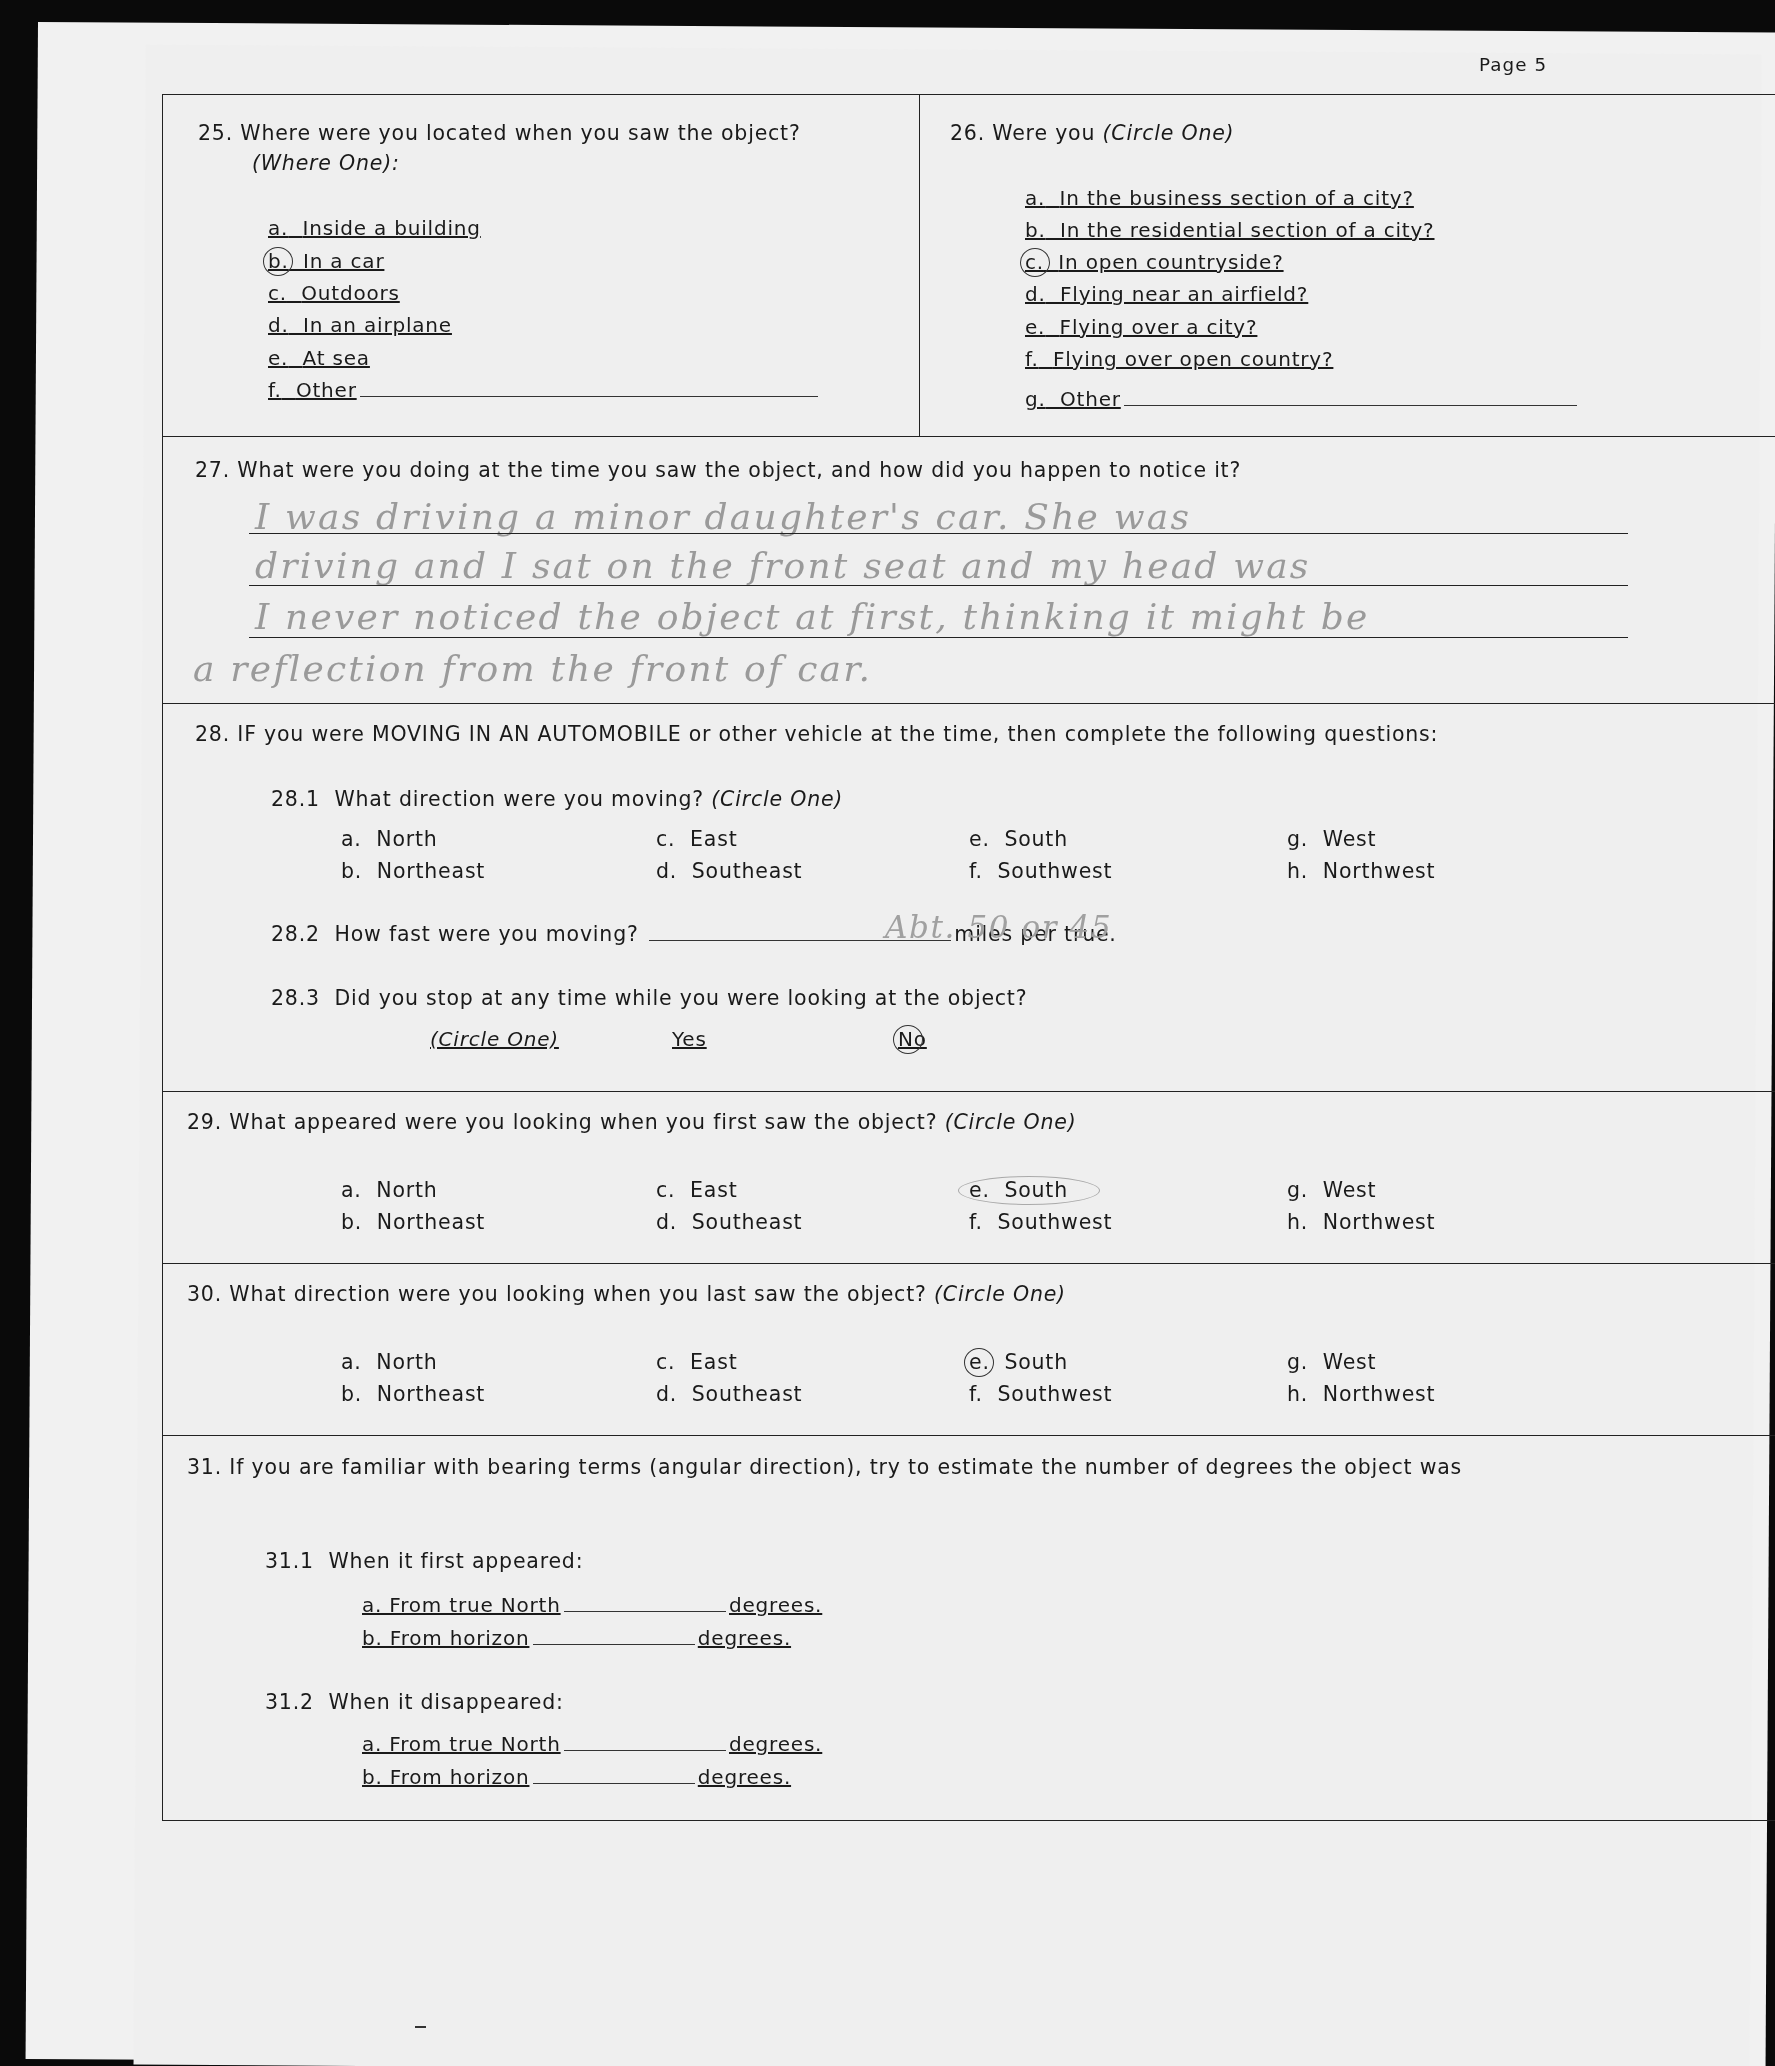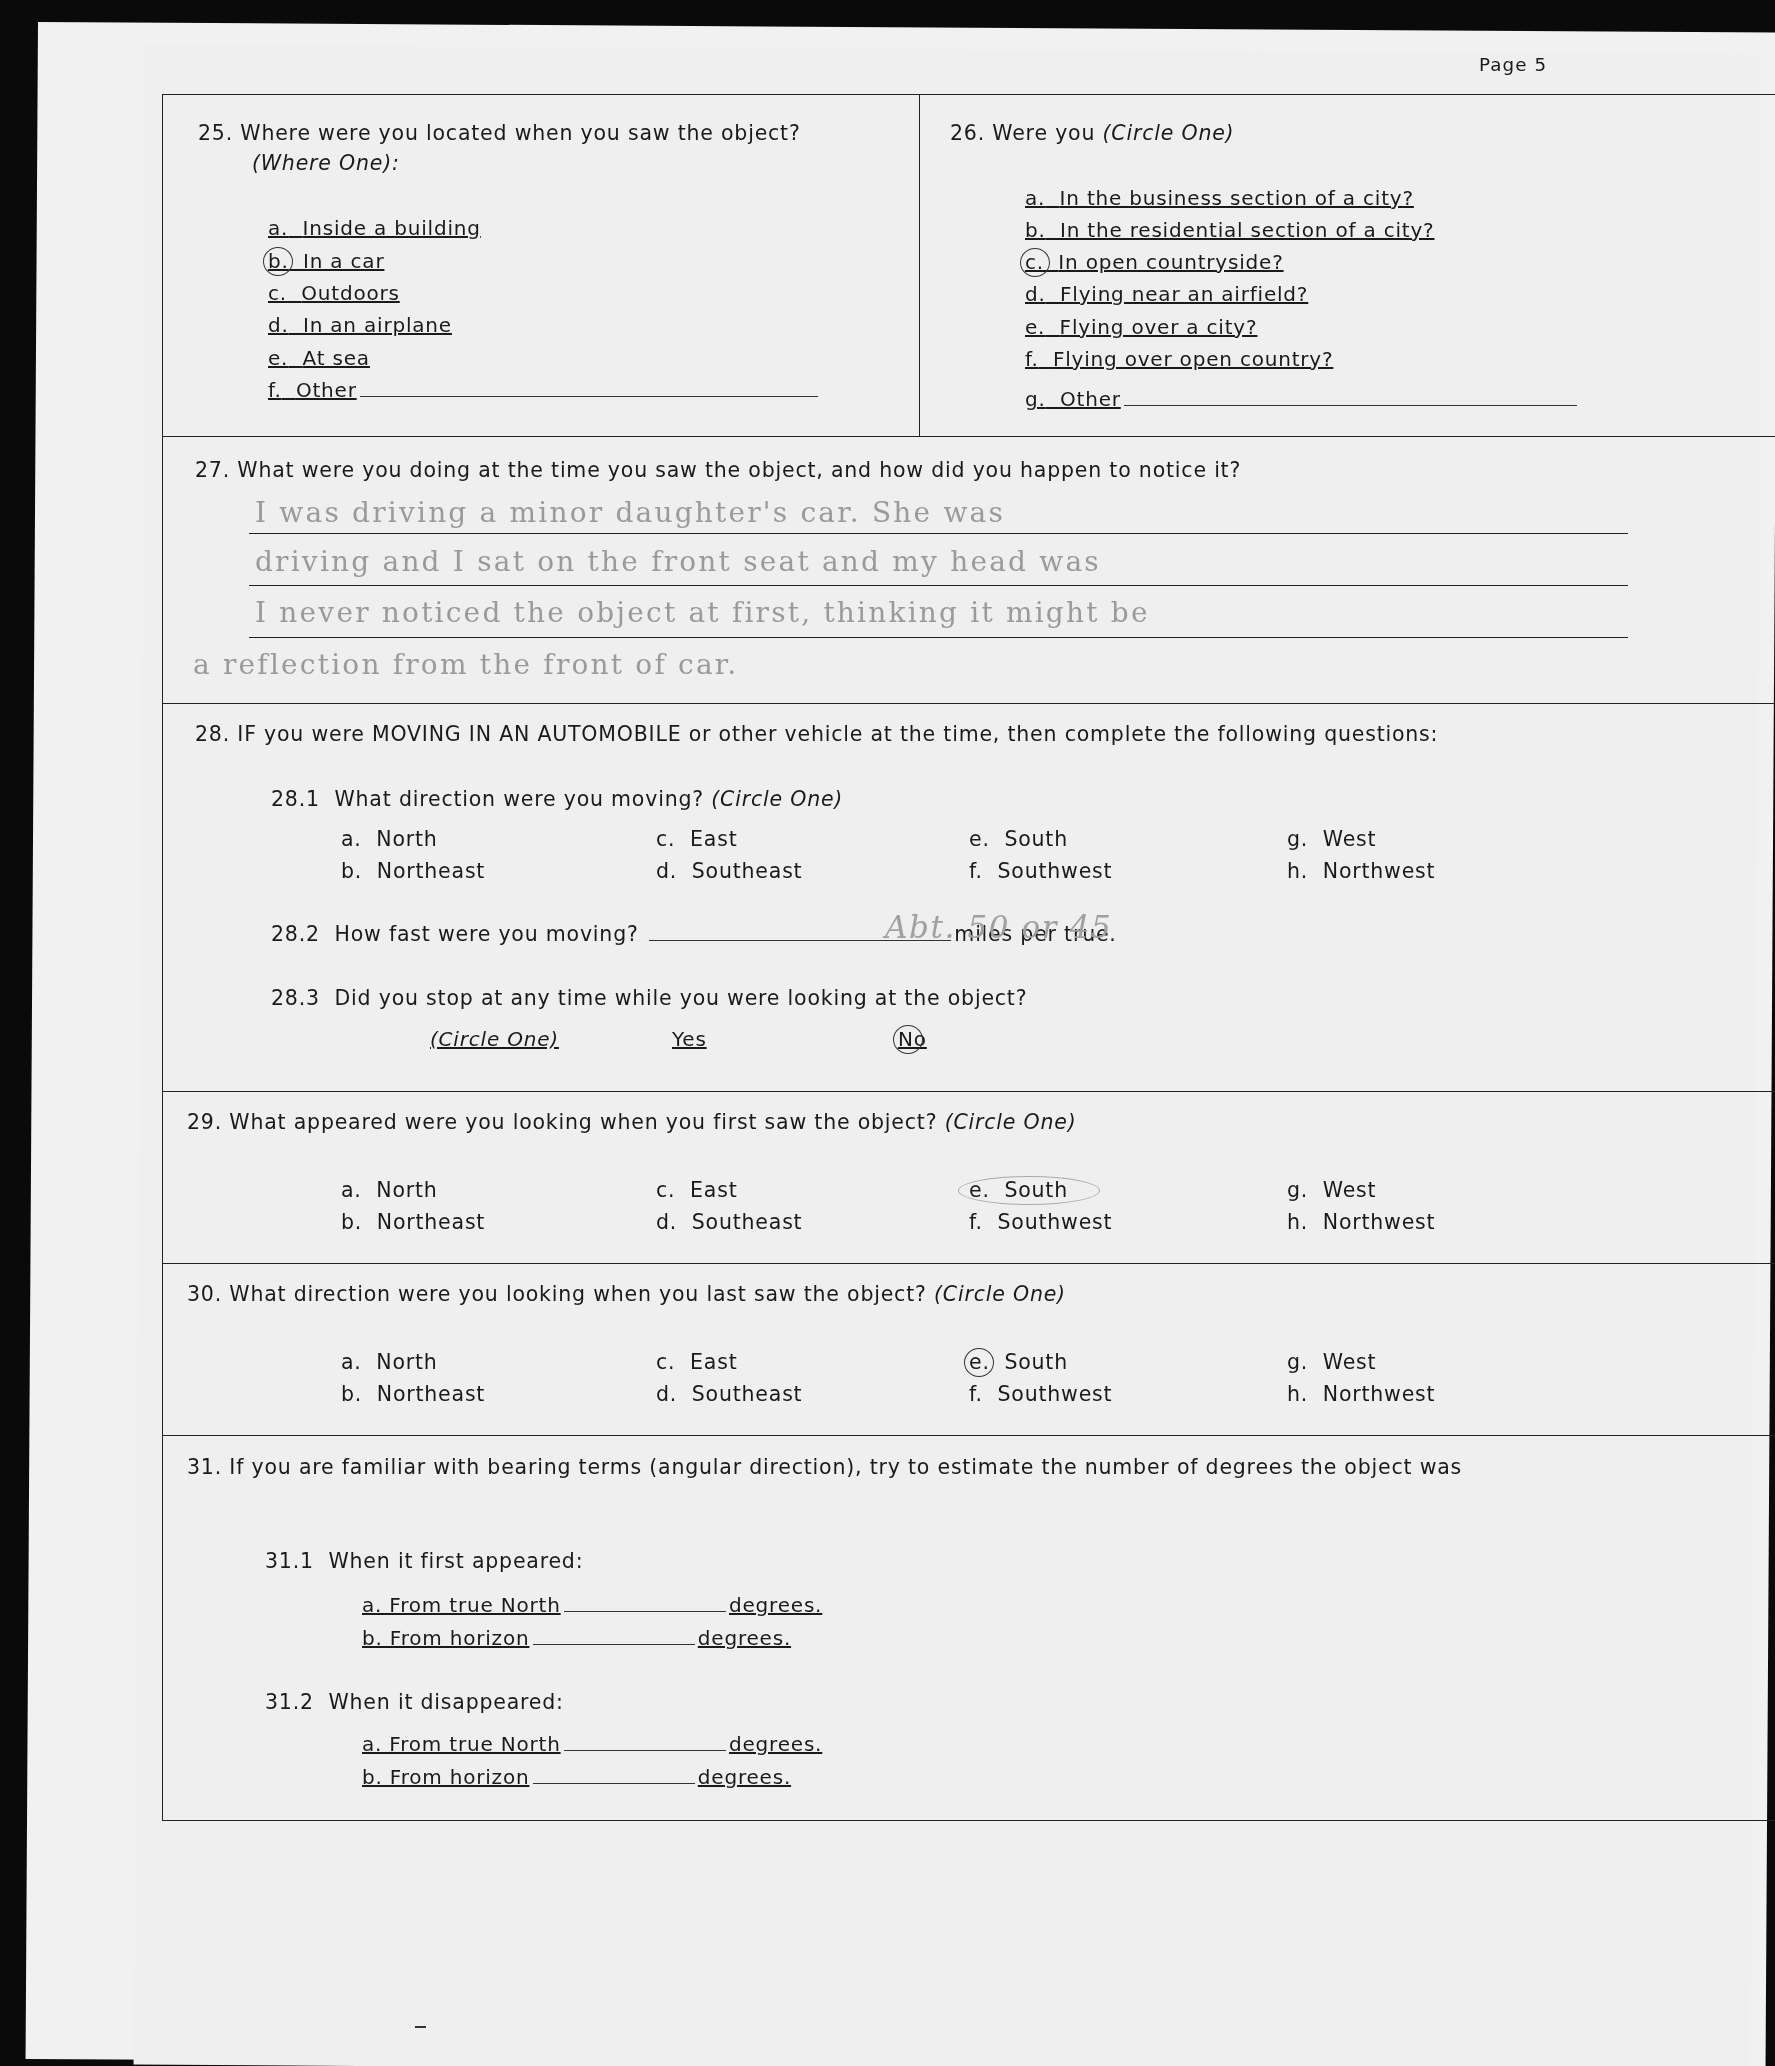--- a/index.html
+++ b/index.html
@@ -43,22 +43,22 @@
     border: 1.1px solid #333; border-radius: 50%;
   }
   .faint-circle::before { border-color: #aaa; width: 140px; left: -10.8px; }
   .blank {
     display: inline-block; border-bottom: 1.6px solid #333; vertical-align: baseline; margin: 0 3.2px;
   }
   .hand-line {
     position: absolute; left: 86px; width: 1379px; border-bottom: 1.6px solid #222; height: 0;
   }
   .handwriting {
-    position: absolute; left: 92px; font-family: "DejaVu Serif", serif; 
-    color: #9a9a9a; font-size: 28px; letter-spacing: 2.2px; white-space: nowrap;
+    position: absolute; left: 92px; font-family: "DejaVu Serif", serif; font-style: italic;
+    color: #9a9a9a; font-size: 36px; letter-spacing: 2.2px; white-space: nowrap;
   }
   .speed-val {
     position: absolute; font-family: "DejaVu Serif", serif; font-style: italic; color: #a0a0a0; font-size: 31px; letter-spacing: 1.6px;
   }
   .grid4 { position: absolute; left: 178px; width: 1185px; }
   .grid4 .cell { position: absolute; font-size: 20.5px; letter-spacing: 0.8px; white-space: nowrap; }
   .bottom-mark { position: absolute; left: 415px; top: 2026px; width: 10.8px; height: 2.2px; background: #333; }
 </style>
 </head>
 <body>

